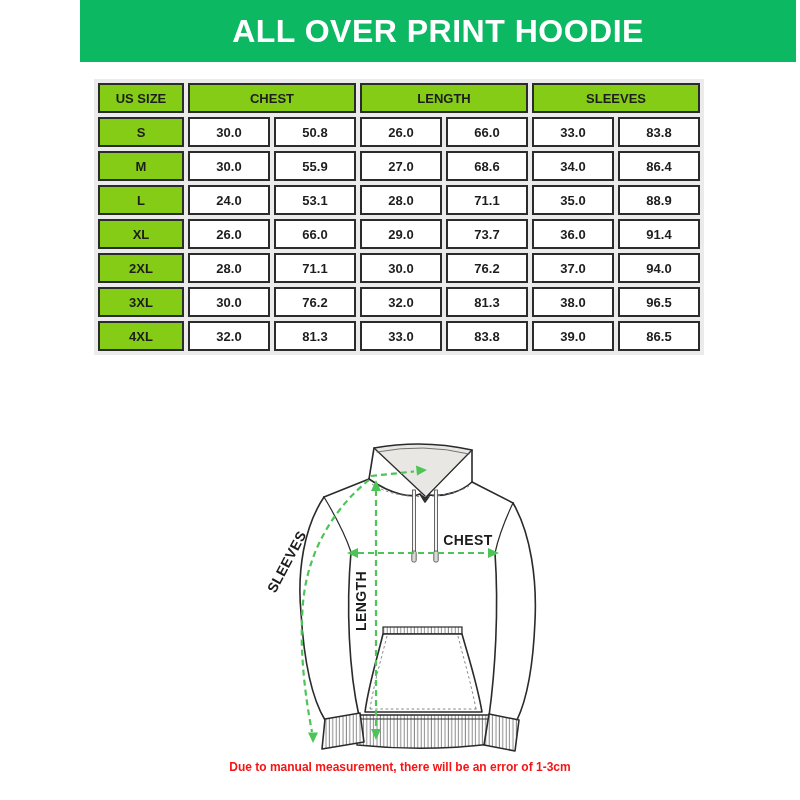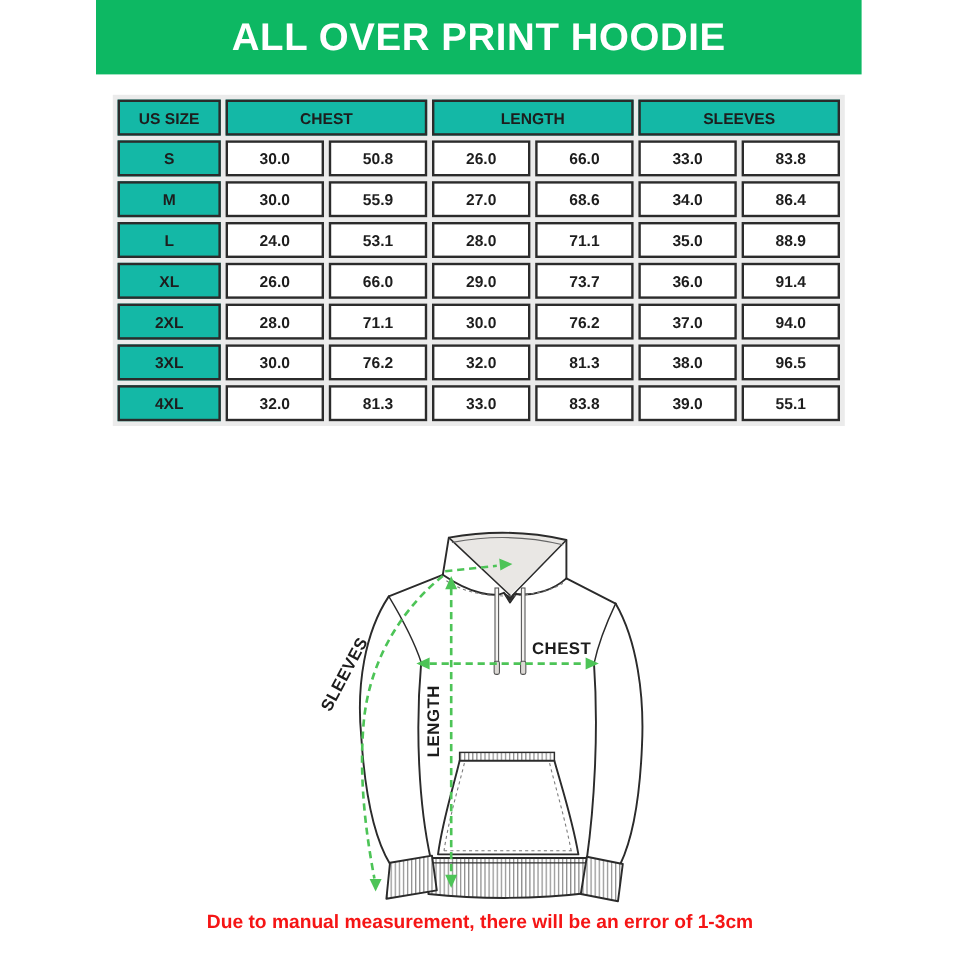--- a/index.html
+++ b/index.html
@@ -2,44 +2,44 @@
 <html><head>
 <meta charset="utf-8">
 <style>
   html,body{margin:0;padding:0;background:#ffffff;}
   .page{
     position:relative;width:800px;height:800px;background:#ffffff;overflow:hidden;
     font-family:"Liberation Sans",sans-serif;
   }
   
   .banner{
-    position:absolute;left:80px;top:0;width:638px;height:62px;
+    position:absolute;left:80px;top:0;width:716px;height:62px;
     display:flex;align-items:center;justify-content:center;
   }
   .banner h1{
     margin:0;color:#ffffff;font-size:32px;font-weight:700;letter-spacing:.5px;white-space:nowrap;
   }
   
   table.size-table{
     position:absolute;left:94px;top:79px;width:610px;
     border-collapse:separate;border-spacing:4px;background:#ebebeb;table-layout:fixed;
   }
   .size-table th,.size-table td{
     border:2px solid #2b2b2b;height:26px;text-align:center;vertical-align:middle;
     padding:0;font-size:13px;color:#1d1d1d;overflow:hidden;white-space:nowrap;
   }
-  .size-table th{background:#14b8a6;font-weight:700;}
+  .size-table th{background:#84cc16;font-weight:700;}
   .size-table td{background:#ffffff;font-weight:700;}
   
   .hoodie-svg{position:absolute;left:250px;top:433px;width:300px;height:330px;}
   .dlabel{font-family:"Liberation Sans",sans-serif;font-size:14px;font-weight:700;fill:#1c1c1c;letter-spacing:.4px;}
   
   .note{
     position:absolute;left:0;top:760px;width:100%;text-align:center;
-    font-size:16px;font-weight:700;color:#f51515;
+    font-size:12px;font-weight:700;color:#f51515;
   }
 </style>
 </head>
 <body>
 
 <div class="page">
 
   <header class="banner" style="background:#0db863;">
     <h1>ALL OVER PRINT HOODIE</h1>
   </header>
@@ -112,21 +112,21 @@
           <td>38.0</td>
           <td>96.5</td>
         </tr>
         <tr>
           <th>4XL</th>
           <td>32.0</td>
           <td>81.3</td>
           <td>33.0</td>
           <td>83.8</td>
           <td>39.0</td>
-          <td>55.1</td>
+          <td>86.5</td>
         </tr>
       </tbody>
   </table>
 
   <svg class="hoodie-svg" viewBox="0 0 300 330">
     <defs>
       <pattern id="rib" patternUnits="userSpaceOnUse" width="3.4" height="8">
         <rect width="3.4" height="8" fill="#ffffff"></rect>
         <path d="M1.2,0 V8" stroke="#8a8a8a" stroke-width="1"></path>
       </pattern>

